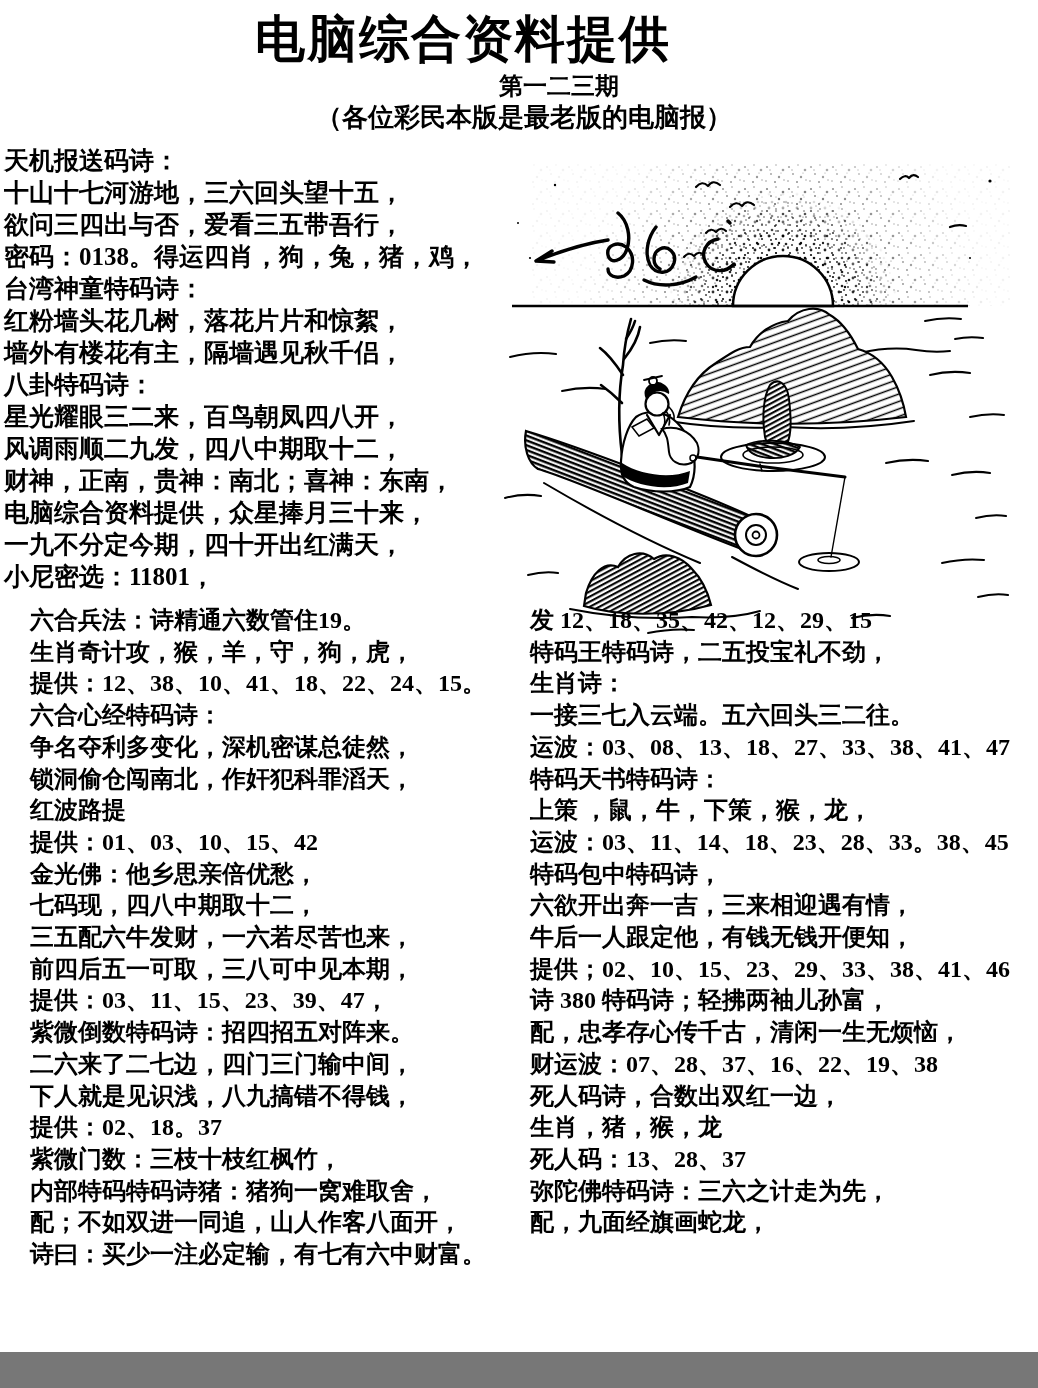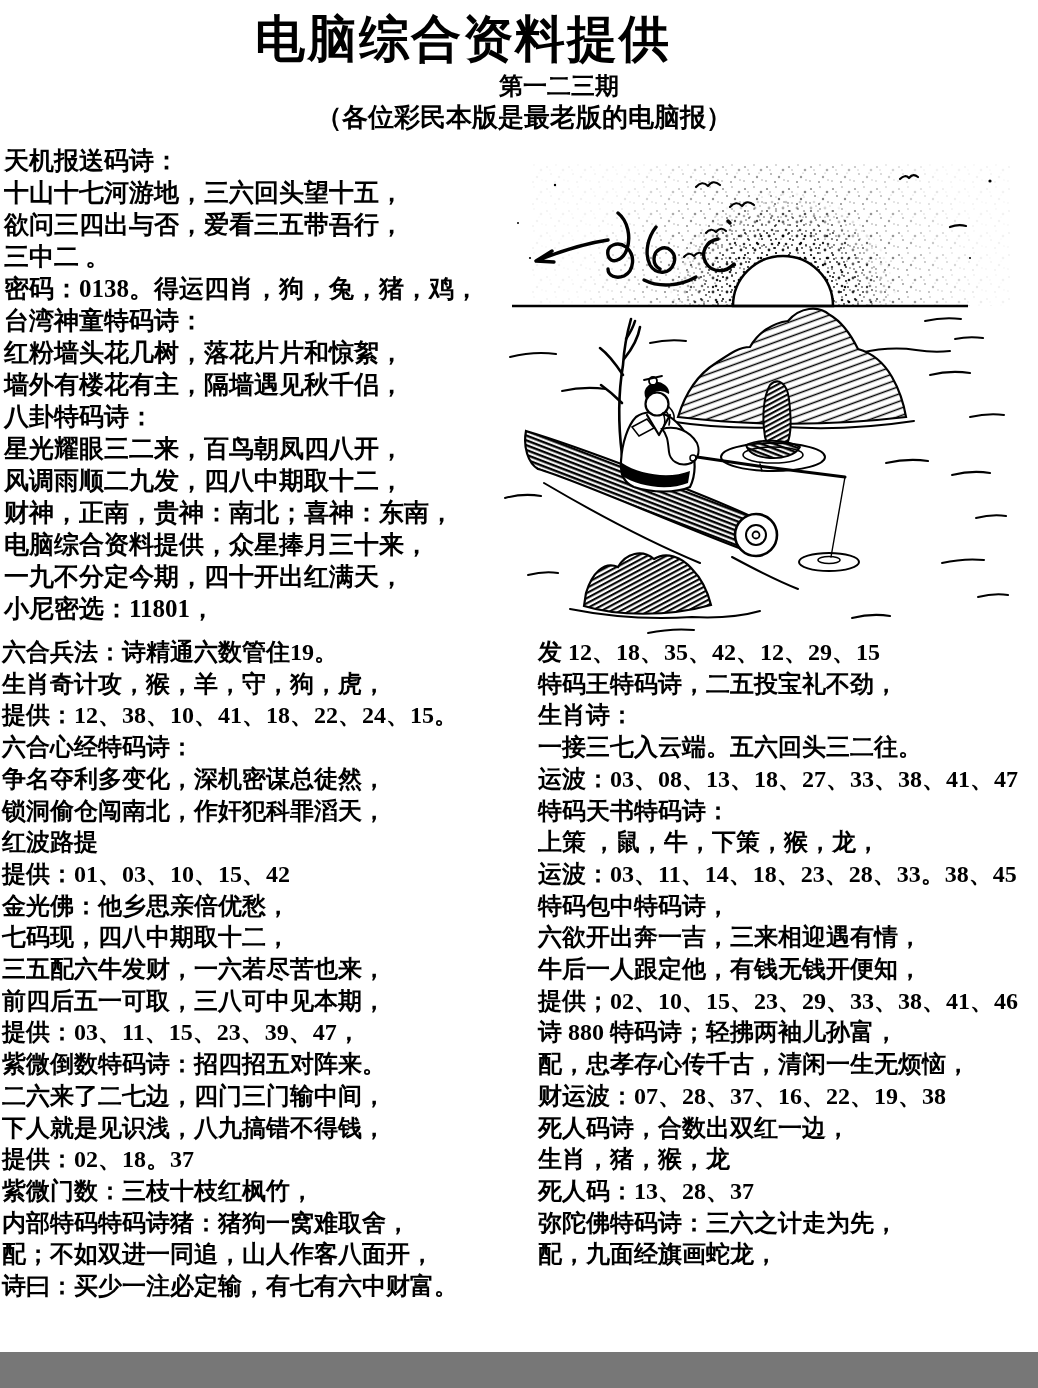--- a/index.html
+++ b/index.html
@@ -30,21 +30,21 @@
   }
   .note{
     font-size:26px;line-height:30px;margin-top:4px;
     text-align:center;transform:translateX(5px);
   }
   .top-section{position:relative;margin-top:12px;padding-left:4px;}
   .top-section .line{font-size:25px;line-height:32px;white-space:pre;}
   .art{
     position:absolute;left:500px;top:18px;width:515px;height:485px;margin:0;
   }
-  .columns{display:flex;margin-top:12px;padding-left:2px;gap:36px;}
+  .columns{display:flex;margin-top:12px;padding-left:30px;}
   .col-left{width:497px;flex:none;}
   .col-right{flex:1;padding-left:3px;}
   .columns .line{font-size:24px;line-height:31.7px;white-space:pre;}
   svg .stroke{fill:none;stroke:#000;stroke-linecap:round;stroke-linejoin:round;}
 </style>
 </head>
 <body>
 
 <div class="page">
 
@@ -52,21 +52,20 @@
     <h1 class="title">电脑综合资料提供</h1>
     <div class="issue">第一二三期</div>
     <div class="note">（各位彩民本版是最老版的电脑报）</div>
   </header>
 
   <section class="top-section">
     <div class="top-lines">
         <div class="line">天机报送码诗：</div>
         <div class="line">十山十七河游地，三六回头望十五，</div>
         <div class="line">欲问三四出与否，爱看三五带吾行，</div>
-        <div class="line">三中二 。</div>
         <div class="line">密码：0138。得运四肖，狗，兔，猪，鸡，</div>
         <div class="line">台湾神童特码诗：</div>
         <div class="line">红粉墙头花几树，落花片片和惊絮，</div>
         <div class="line">墙外有楼花有主，隔墙遇见秋千侣，</div>
         <div class="line">八卦特码诗：</div>
         <div class="line">星光耀眼三二来，百鸟朝凤四八开，</div>
         <div class="line">风调雨顺二九发，四八中期取十二，</div>
         <div class="line">财神，正南，贵神：南北；喜神：东南，</div>
         <div class="line">电脑综合资料提供，众星捧月三十来，</div>
         <div class="line">一九不分定今期，四十开出红满天，</div>
@@ -274,21 +273,21 @@
         <div class="line">生肖诗：</div>
         <div class="line">一接三七入云端。五六回头三二往。</div>
         <div class="line">运波：03、08、13、18、27、33、38、41、47</div>
         <div class="line">特码天书特码诗：</div>
         <div class="line">上策 ，鼠，牛，下策，猴，龙，</div>
         <div class="line">运波：03、11、14、18、23、28、33。38、45</div>
         <div class="line">特码包中特码诗，</div>
         <div class="line">六欲开出奔一吉，三来相迎遇有情，</div>
         <div class="line">牛后一人跟定他，有钱无钱开便知，</div>
         <div class="line">提供；02、10、15、23、29、33、38、41、46</div>
-        <div class="line">诗 880 特码诗；轻拂两袖儿孙富，</div>
+        <div class="line">诗 380 特码诗；轻拂两袖儿孙富，</div>
         <div class="line">配，忠孝存心传千古，清闲一生无烦恼，</div>
         <div class="line">财运波：07、28、37、16、22、19、38</div>
         <div class="line">死人码诗，合数出双红一边，</div>
         <div class="line">生肖，猪，猴，龙</div>
         <div class="line">死人码：13、28、37</div>
         <div class="line">弥陀佛特码诗：三六之计走为先，</div>
         <div class="line">配，九面经旗画蛇龙，</div>
       </div>
   </section>
 

